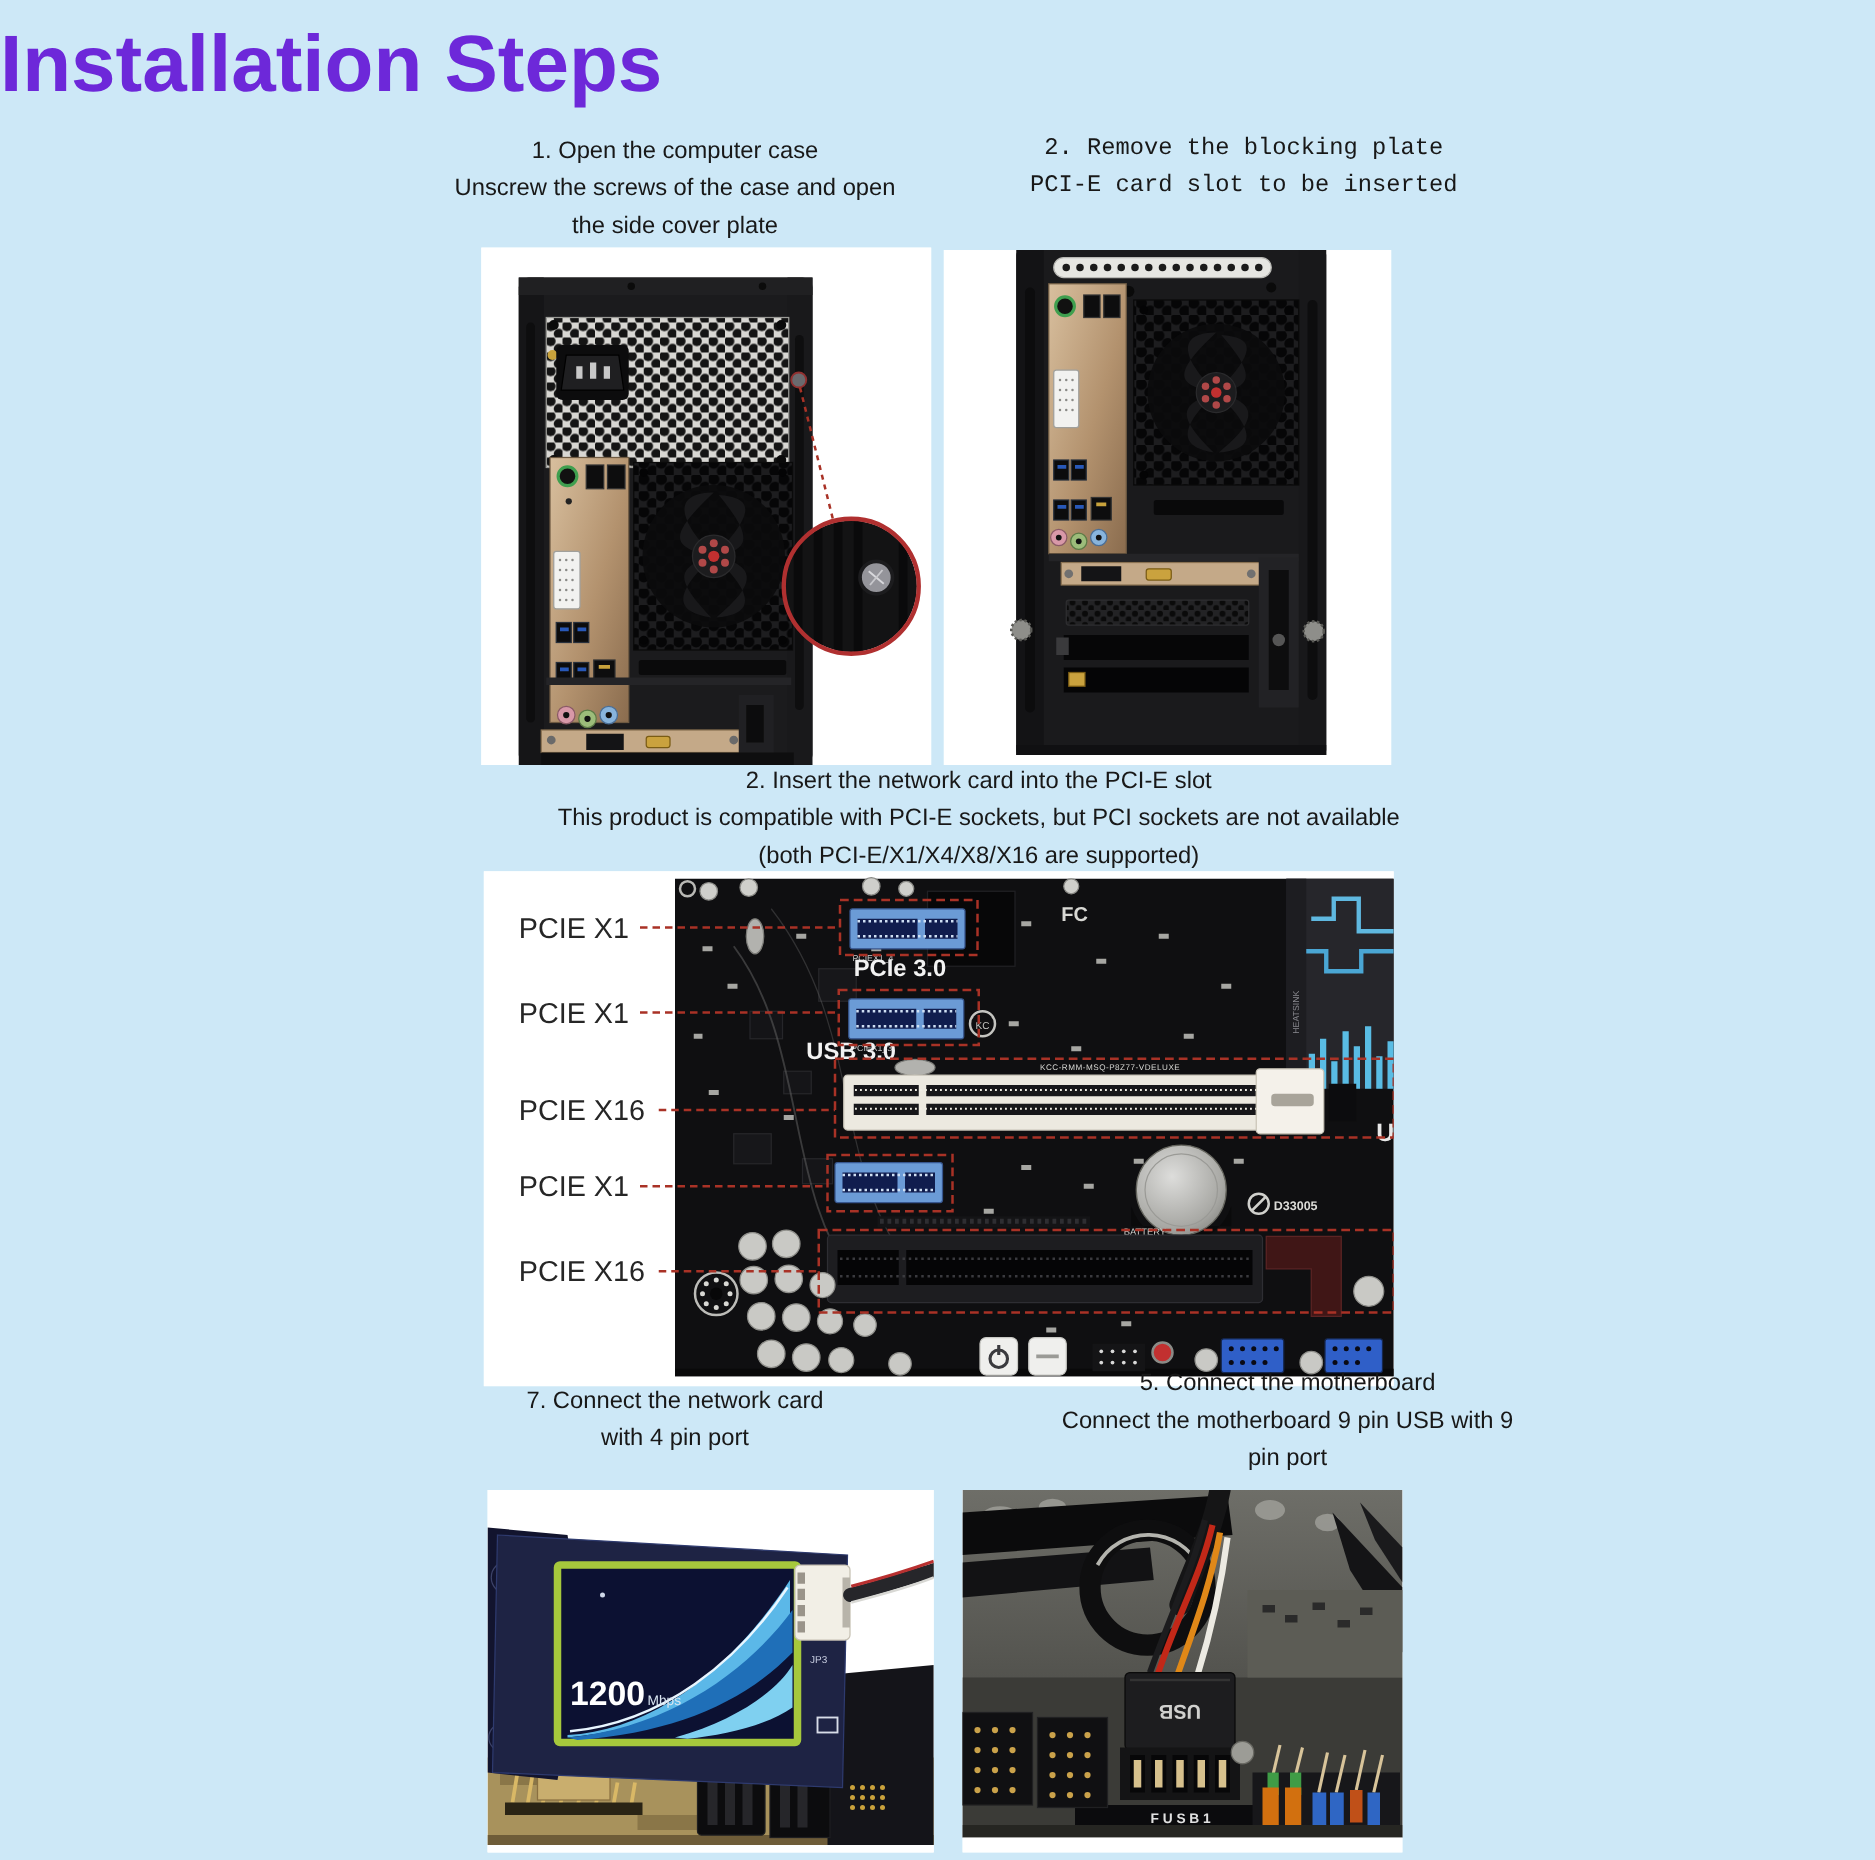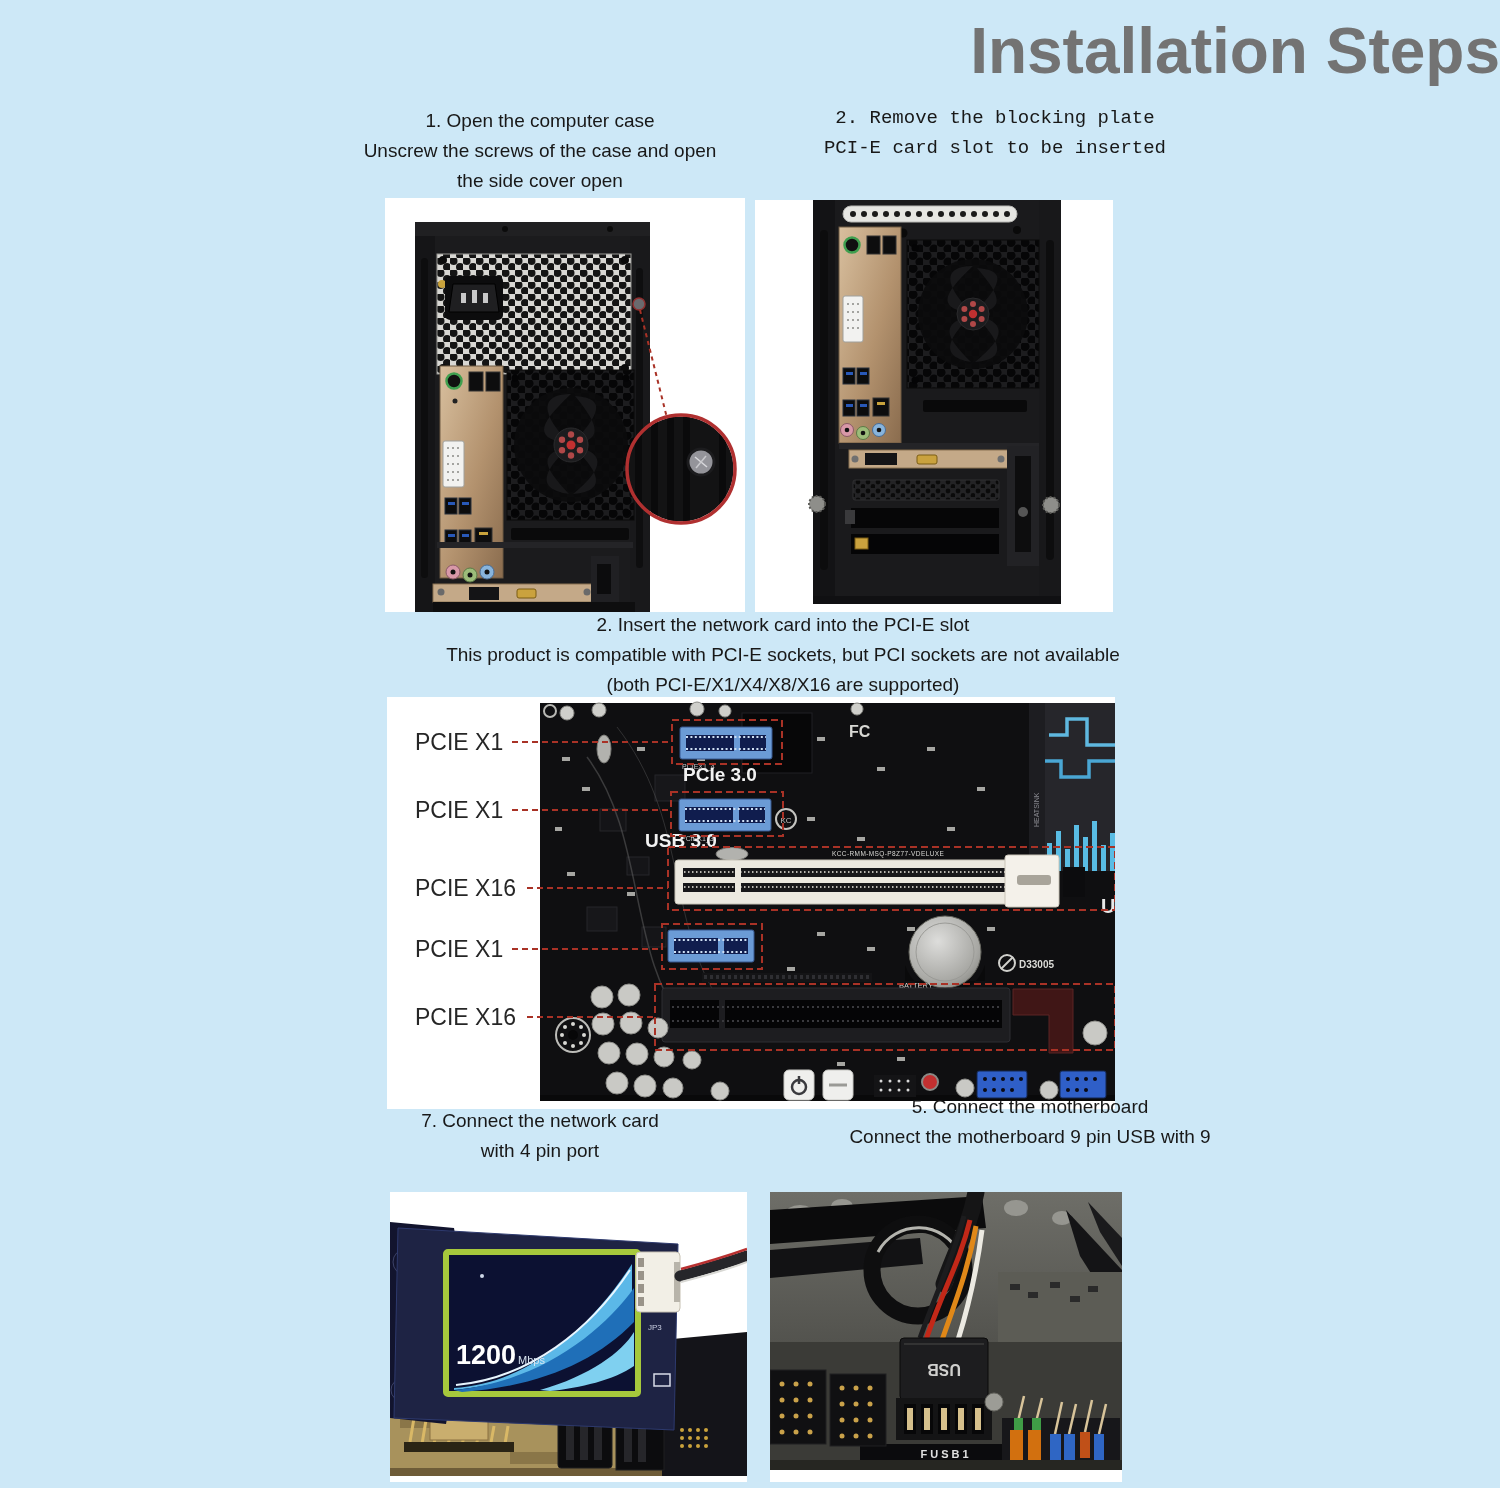--- a/index.html
+++ b/index.html
@@ -1,33 +1,33 @@
 <!DOCTYPE html>
 <html><head>
 <meta charset="utf-8">
 <style>
   html,body{margin:0;padding:0;}
   .canvas{position:relative;width:1500px;height:1488px;background:#cde8f7;font-family:"Liberation Sans",sans-serif;overflow:hidden;}
-  .page-title{position:absolute;top:14px;left:0;width:100%;text-align:right;font-size:64px;font-weight:bold;color:#737373;}
+  .page-title{position:absolute;top:14px;left:0;width:100%;text-align:left;font-size:64px;font-weight:bold;color:#6d28d9;}
   .caption{position:absolute;text-align:center;color:#181818;font-size:19px;line-height:30px;}
   .photo{position:absolute;background:#ffffff;}
   .photo svg{display:block;}
   svg text{font-family:"Liberation Sans",sans-serif;}
 </style>
 </head>
 <body>
 
 <div class="canvas">
 
   <div class="page-title">Installation Steps</div>
 
   <div class="caption" style="left:290px;top:106px;width:500px;">
     <div>1. Open the computer case</div>
     <div>Unscrew the screws of the case and open</div>
-    <div>the side cover open</div>
+    <div>the side cover plate</div>
   </div>
 
   <div class="caption" style="left:765px;top:103px;width:460px;font-family:Liberation Mono, monospace;">
     <div>2. Remove the blocking plate</div>
     <div>PCI-E card slot to be inserted</div>
   </div>
 
   <div class="photo" style="left:385px;top:198px;width:360px;height:414px;">
     <svg width="360" height="414" viewBox="0 0 360 414">
       <defs>
@@ -548,20 +548,21 @@
   </div>
 
   <div class="caption" style="left:290px;top:1106px;width:500px;">
     <div>7. Connect the network card</div>
     <div>with 4 pin port</div>
   </div>
 
   <div class="caption" style="left:765px;top:1092px;width:530px;">
     <div>5. Connect the motherboard</div>
     <div>Connect the motherboard 9 pin USB with 9</div>
+    <div>pin port</div>
   </div>
 
   <div class="photo" style="left:390px;top:1192px;width:357px;height:290px;">
     <svg width="357" height="290" viewBox="0 0 357 290">
       <rect width="357" height="290" fill="#ffffff"></rect>
       <g>
         <rect x="0" y="214" width="357" height="70" fill="#a8925c"></rect>
         <rect x="0" y="276" width="357" height="8" fill="#6e5c38"></rect>
         <rect x="10" y="222" width="40" height="14" fill="#8a7648"></rect>
         <rect x="120" y="260" width="60" height="12" fill="#8a7648"></rect>

